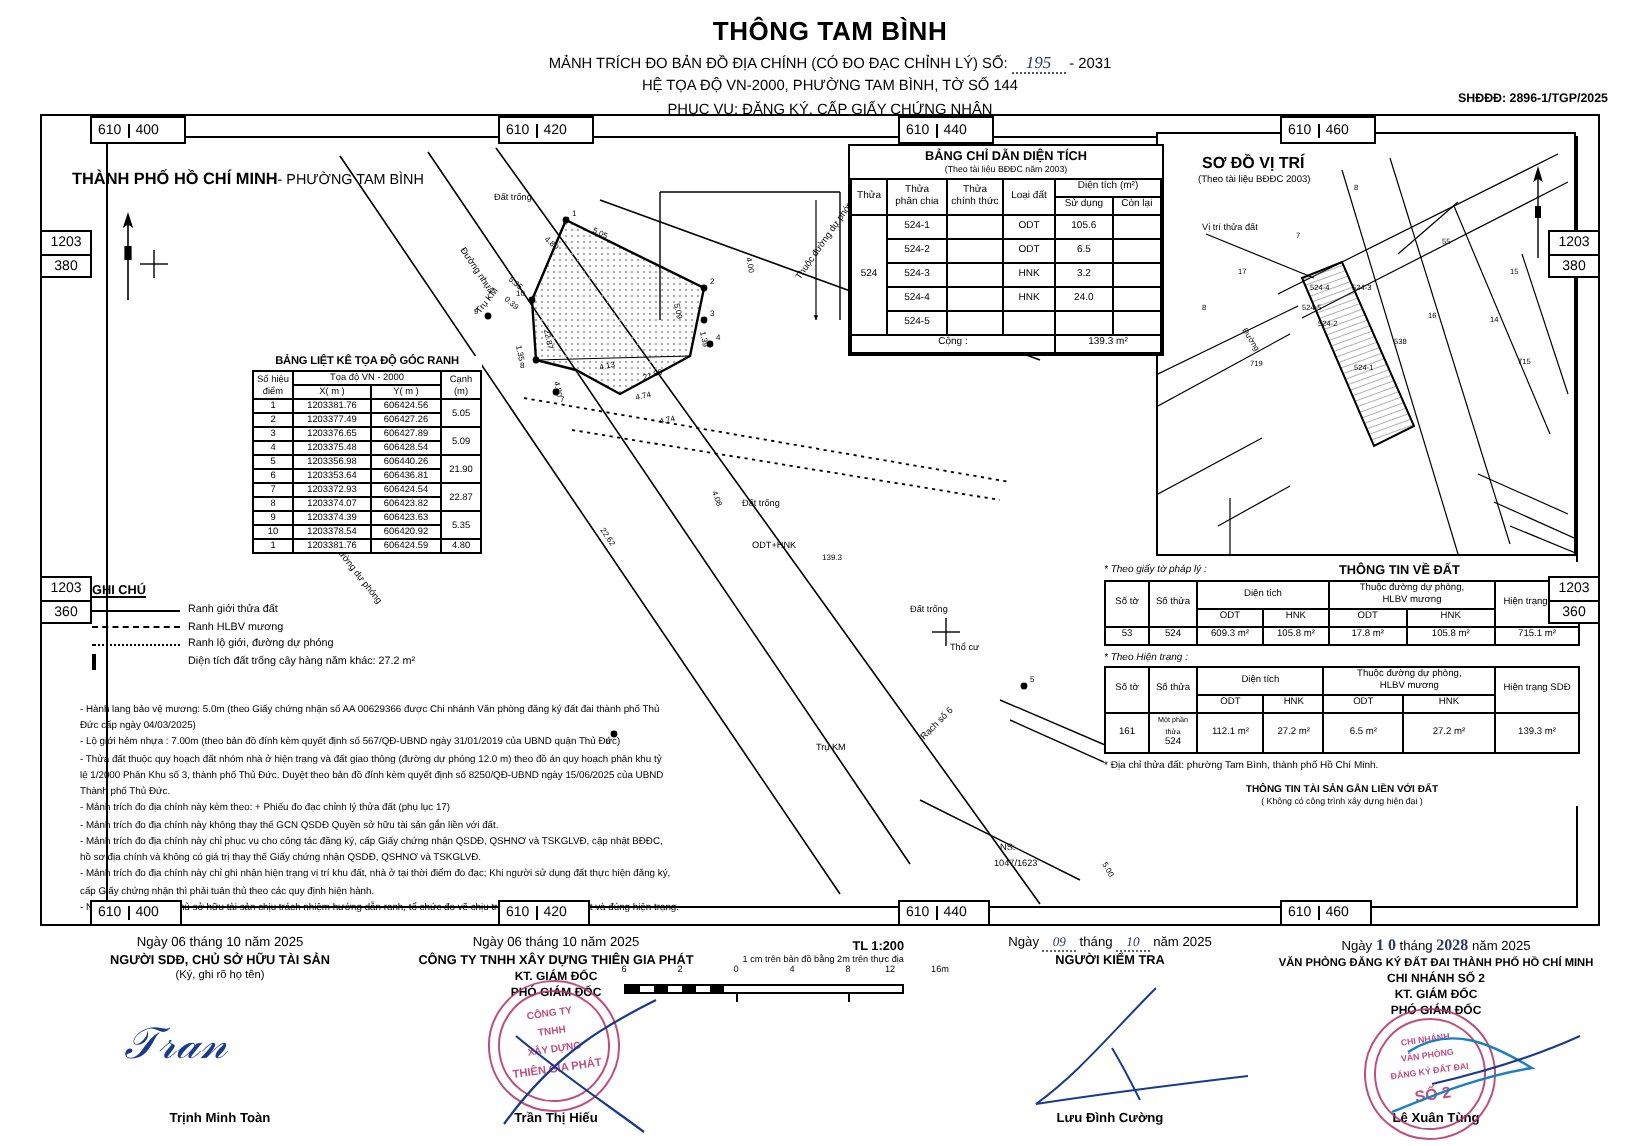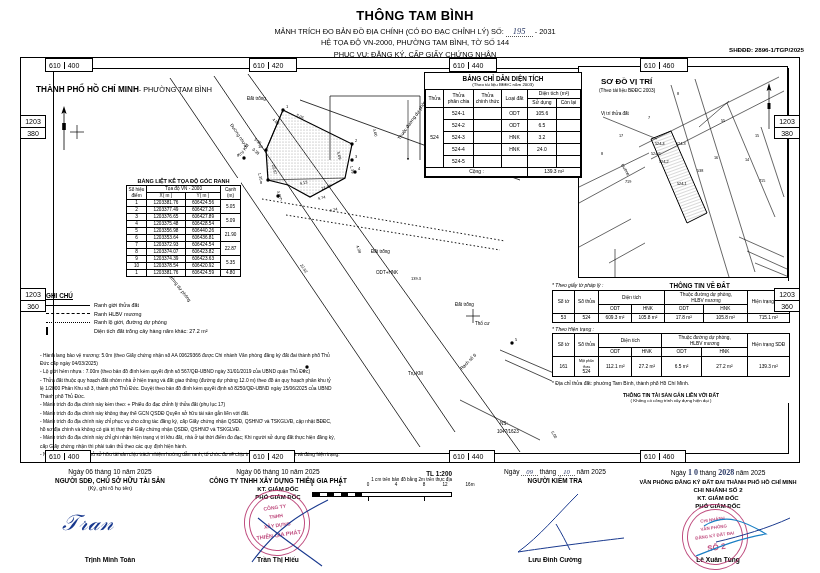--- a/index.html
+++ b/index.html
@@ -106,21 +106,21 @@
   .sb-bar .f { position:absolute; top:0; height:100%; background:#000; }
   .sb-lab { position:absolute; top:-4px; font-size:4.6px; transform:translateX(-50%); }
   .sb-tick { position:absolute; top:11px; width:.8px; height:4px; background:#000; }
 
   
   .stamp { position:absolute; border:1.6px solid #b5306a; border-radius:50%;
            transform:rotate(-8deg); opacity:.85; }
   .stamp .inner { position:absolute; inset:4px; border:.8px solid #b5306a; border-radius:50%; }
   .stamp .txt { position:absolute; width:100%; text-align:center; color:#b5306a;
                 font-size:5px; font-weight:bold; }
-  .sigmark { position:absolute; color:#1a3a8f; font-family:Liberation Serif, serif;
+  .sigmark { position:absolute; color:#1a3a8f; font-family:Liberation Mono, monospace;
              font-style:italic; pointer-events:none; }
 
   .mapsvg { position:absolute; left:0; top:0; }
   .lbl { font-size:4.6px; fill:#000; }
   .lbl-sm { font-size:4px; fill:#000; }
 </style>
 </head>
 <body>
 
 <div id="page">

